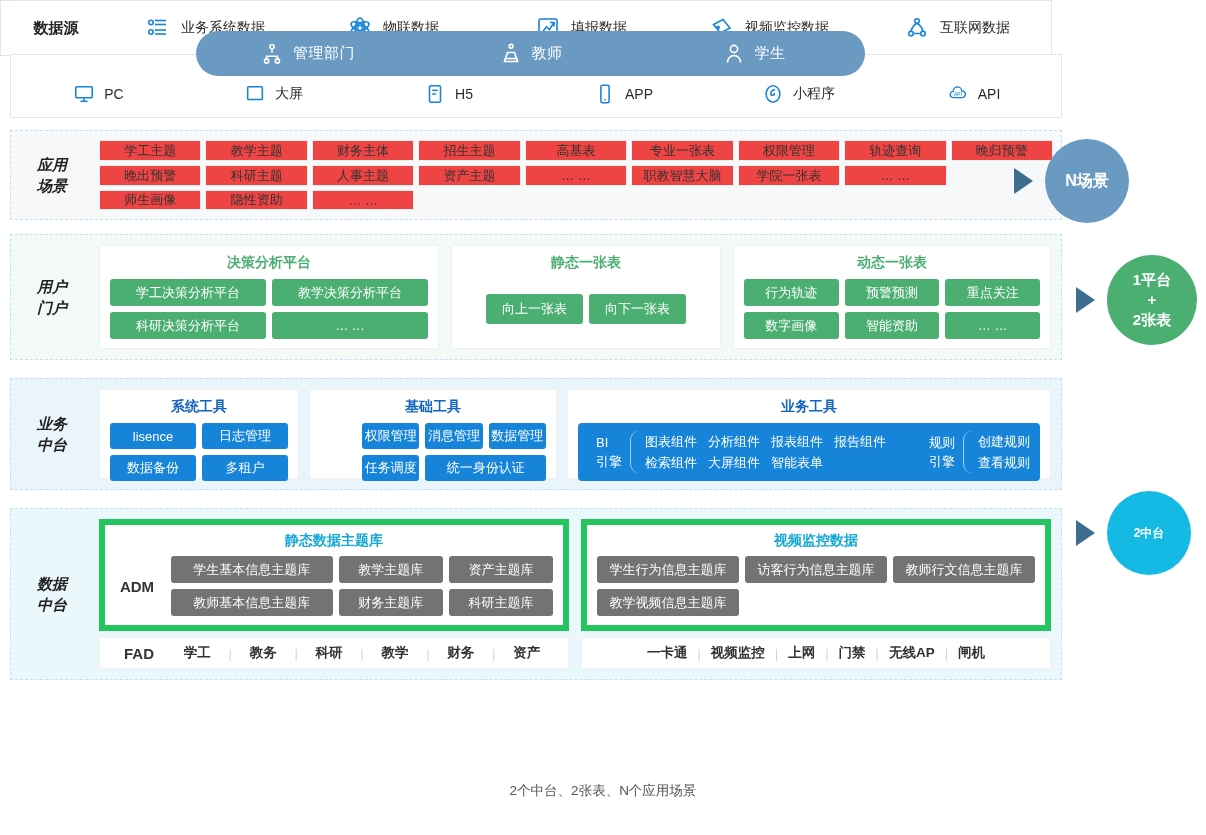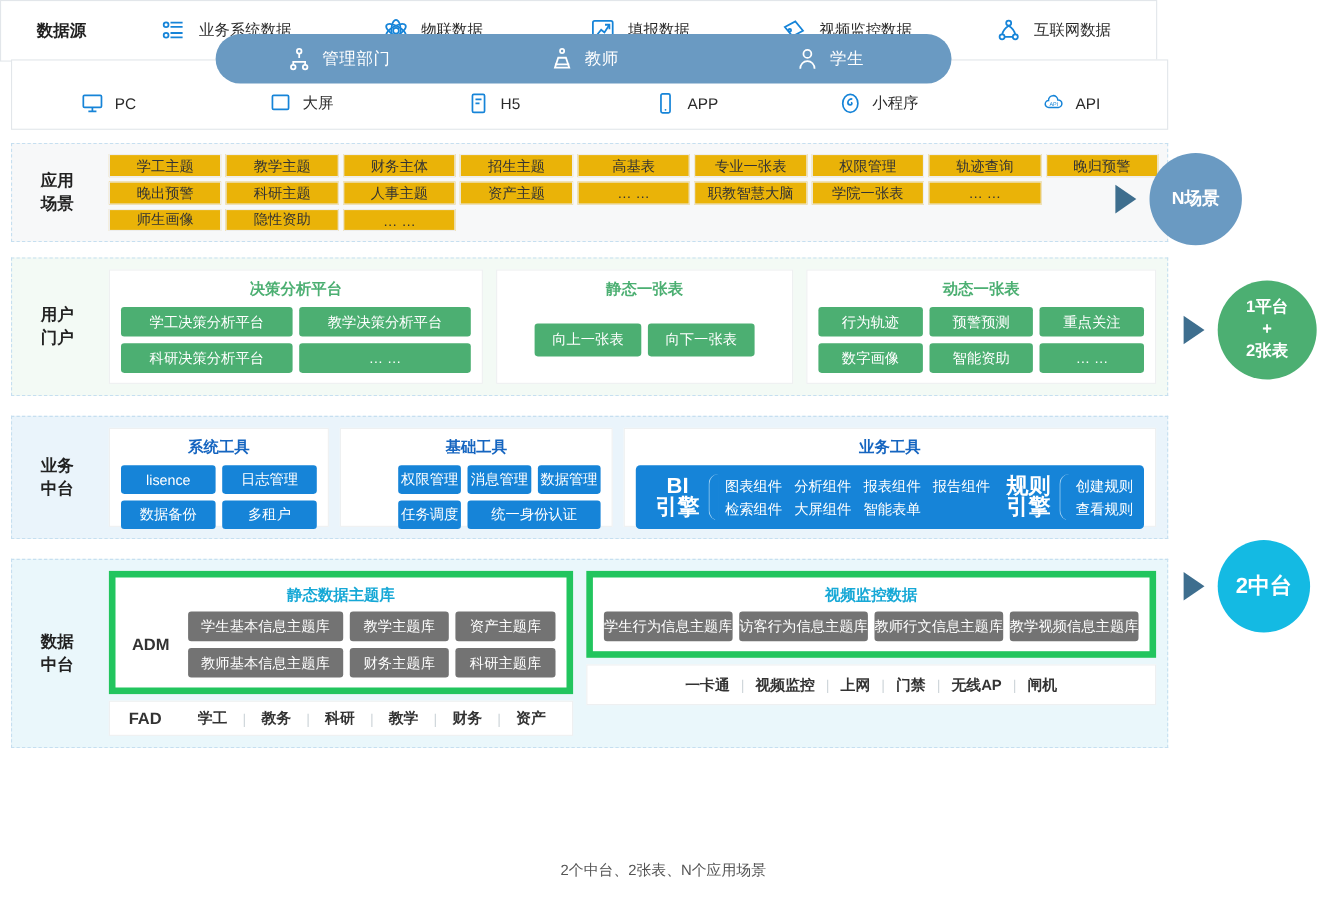--- a/index.html
+++ b/index.html
@@ -35,32 +35,32 @@
 
   
   .section {
     position: absolute;
     border: 1px dashed #c6dff0;
     background: #ffffff;
   }
   .sec-title {
     position: absolute; left: 0; top: 50%; transform: translateY(-50%);
     width: 82px; text-align: center;
-    font-size: 15px; font-weight: bold; color: #222; line-height: 21px;
+    font-size: 15px; font-weight: bold; color: #222; line-height: 21px; font-style: italic;
   }
 
   
   #sec-scenarios { left: 10px; top: 130px; width: 1052px; height: 90px; background: #f7f8f9; }
   .scen-grid {
     position: absolute; left: 88px; top: 9px; right: 8px; bottom: 9px;
     display: grid; grid-template-columns: repeat(9, 1fr);
     grid-template-rows: 1fr 1fr; gap: 4px 4px;
   }
   .scen-cell {
-    background: #eab308; border: 1px solid #ededed;
+    background: #ef4444; border: 1px solid #ededed;
     display: flex; align-items: center; justify-content: center;
     font-size: 13px; color: #333; white-space: nowrap;
   }
   .scen-cell.empty { background: #f7f8f9; border-color: transparent; }
 
   
   #sec-portal { left: 10px; top: 234px; width: 1052px; height: 126px; background: #f3faf5; }
   .portal-wrap { position: absolute; left: 88px; top: 10px; right: 10px; bottom: 10px; display: flex; gap: 12px; }
   .card { background: #ffffff; border: 1px solid #eef0f1; padding: 8px 10px 10px; }
   .card-title { text-align: center; font-size: 14px; font-weight: bold; margin-bottom: 7px; }
@@ -93,22 +93,22 @@
   #card-basetools { width: 248px; }
   #card-basetools .btn-grid { grid-template-columns: 1fr 1fr 1fr; padding-left: 42px; }
   #card-basetools .btn-grid .span2 { grid-column: span 2; }
   #card-biztools { flex: 1; }
   .engine-bar {
     background: #1684D8; border-radius: 4px; color: #fff;
     display: flex; align-items: stretch; padding: 5px 10px; height: 58px;
   }
   .engine-block { display: flex; align-items: center; }
   .engine-name {
-    font-size: 20px; font-weight: bold; line-height: 19px;
-    text-align: center; padding: 0 8px; white-space: nowrap;
+    font-size: 13px; font-weight: normal; line-height: 19px;
+    text-align: left; padding: 0 8px; white-space: nowrap;
   }
   .brace {
     width: 9px; align-self: stretch; margin: 3px 6px 3px 0;
     border-left: 1.5px solid #9fd0f2;
     border-top-left-radius: 9px; border-bottom-left-radius: 9px;
   }
   .engine-items { display: flex; flex-direction: column; justify-content: center; gap: 3px; }
   .engine-row { display: flex; gap: 11px; font-size: 13px; white-space: nowrap; }
   .engine-row span { display: block; }
   .engine-spacer { flex: 1; }
@@ -120,26 +120,26 @@
   .data-card { background: #ffffff; border: 6px solid #22c55e; padding: 7px 10px 9px; }
   .c-title { color: #16A8D6; text-align: center; font-size: 14px; font-weight: bold; margin-bottom: 6px; }
   .adm-row { display: flex; align-items: center; gap: 12px; }
   .adm-label { font-size: 15px; font-weight: bold; color: #333; width: 44px; text-align: center; flex: none; }
   .cbtn {
     background: #737373; color: #fff; font-size: 13px;
     display: flex; align-items: center; justify-content: center;
     height: 27px; border-radius: 3px; white-space: nowrap;
   }
   #card-static-db .btn-grid { grid-template-columns: 1.55fr 1fr 1fr; flex: 1; }
-  #card-dyn-db .btn-grid { grid-template-columns: 1fr 1fr 1fr 1fr; }
+  #card-dyn-db .btn-grid { grid-template-columns: 1fr 1fr 1fr; }
   .fad-card {
     background: #ffffff; border: 1px solid #eef0f1; height: 37px;
     display: flex; align-items: center; padding: 0 10px;
   }
-  .fad-label { font-size: 15px; font-weight: bold; color: #333; width: 44px; text-align: center; flex: none; margin-right: 12px; }
+  .fad-label { font-size: 15px; font-weight: bold; color: #333; width: 44px; text-align: right; flex: none; margin-right: 12px; }
   .fad-items { display: flex; align-items: center; flex: 1; justify-content: space-evenly; }
   .fad-items .fitem { font-size: 13.5px; font-weight: bold; color: #333; white-space: nowrap; }
   .fad-items .fsep { color: #cfd6da; font-size: 13px; }
   .fad-card.centered .fad-items { justify-content: center; gap: 10px; }
 
   
   #sec-sources {
     left: 10px; top: 700px; width: 1052px; height: 56px;
     background: #ffffff; border: 1px solid #e2e6ea; display: flex; align-items: center;
   }
@@ -159,21 +159,21 @@
   .circle {
     border-radius: 50%; color: #fff; font-weight: bold;
     display: flex; align-items: center; justify-content: center;
     text-align: center; line-height: 20px;
   }
   #rail-scenario { left: 1014px; top: 139px; }
   #rail-scenario .circle { width: 84px; height: 84px; background: #6A9AC2; font-size: 16px; }
   #rail-portal { left: 1076px; top: 255px; }
   #rail-portal .circle { width: 90px; height: 90px; background: #4CAF72; font-size: 15px; }
   #rail-mid { left: 1076px; top: 491px; }
-  #rail-mid .circle { width: 84px; height: 84px; background: #14BAE3; font-size: 20px; }
+  #rail-mid .circle { width: 84px; height: 84px; background: #14BAE3; font-size: 12px; }
 
   .footnote {
     position: absolute; left: 0; top: 782px; width: 1206px;
     text-align: center; font-size: 13.5px; color: #555;
   }
 </style>
 </head>
 <body>
 
 <div class="canvas">

